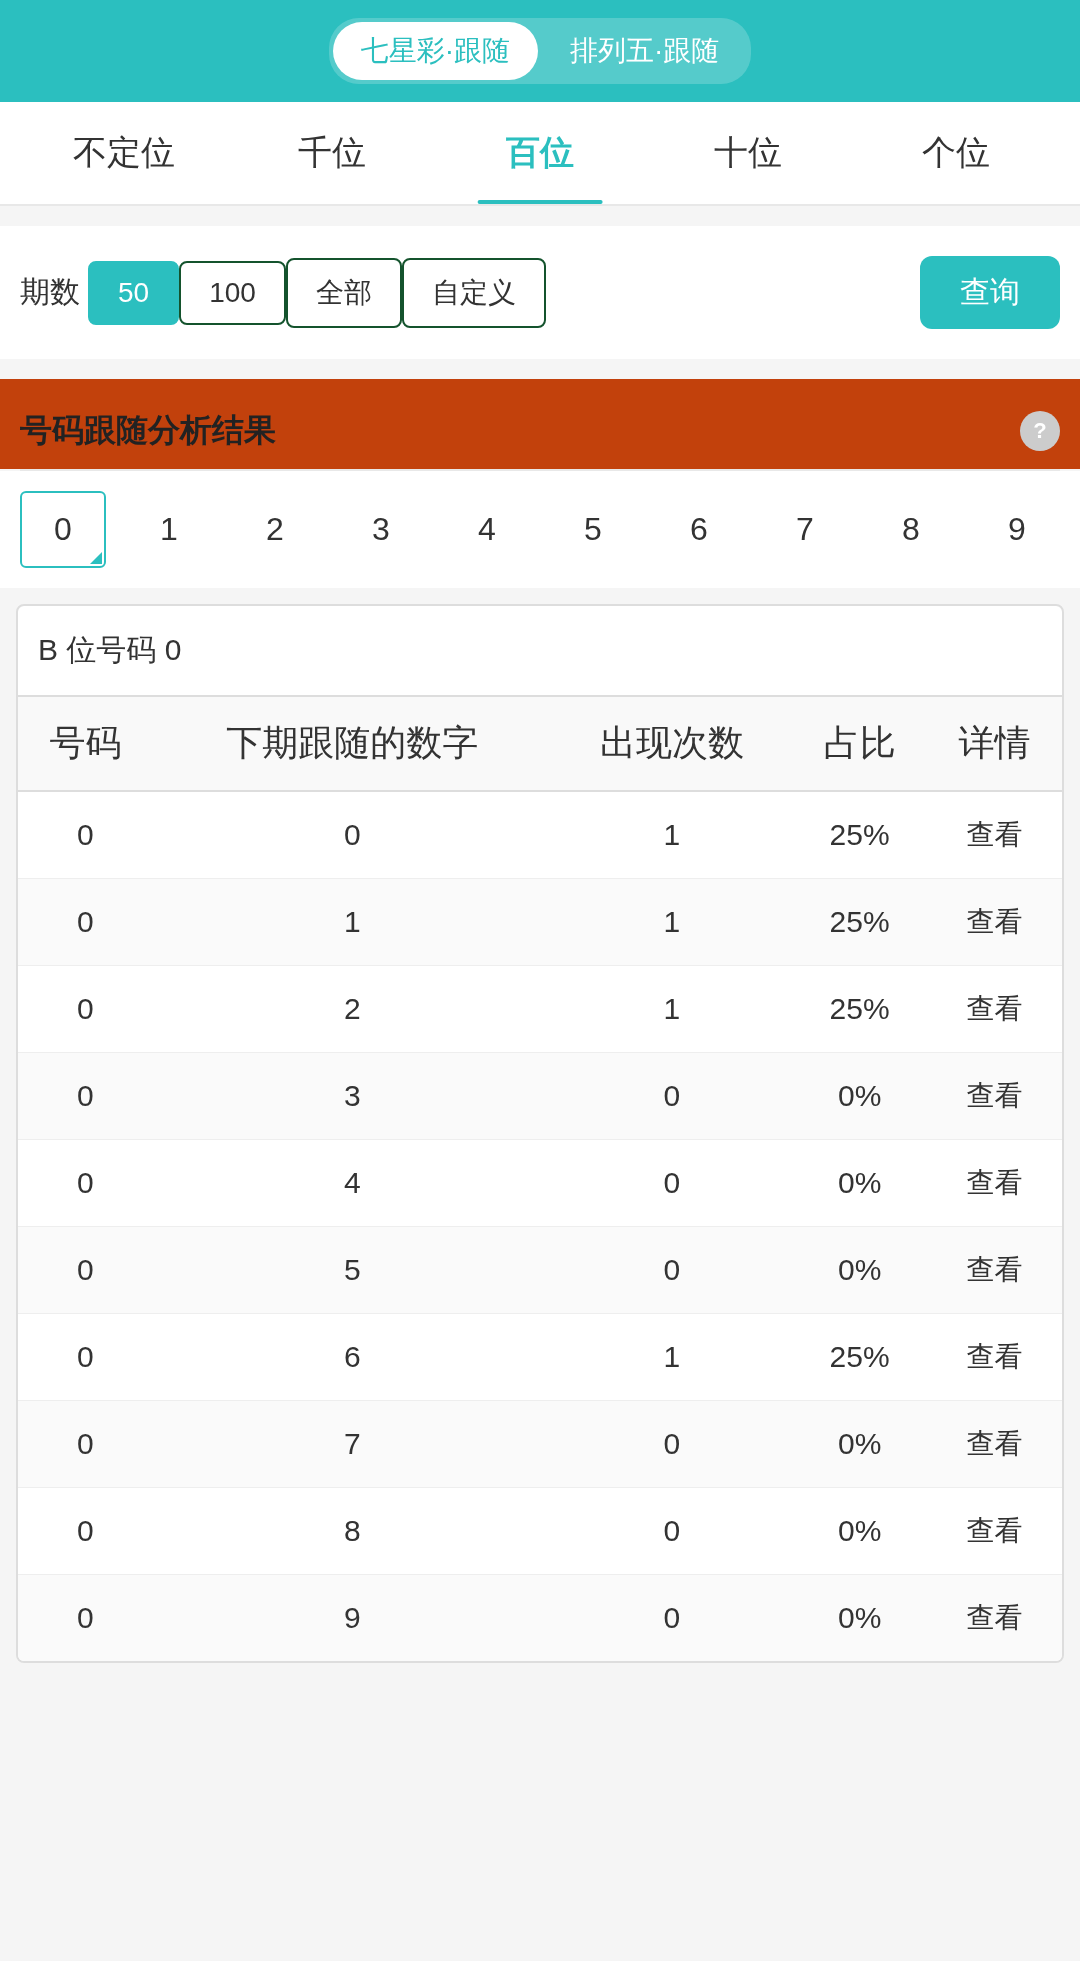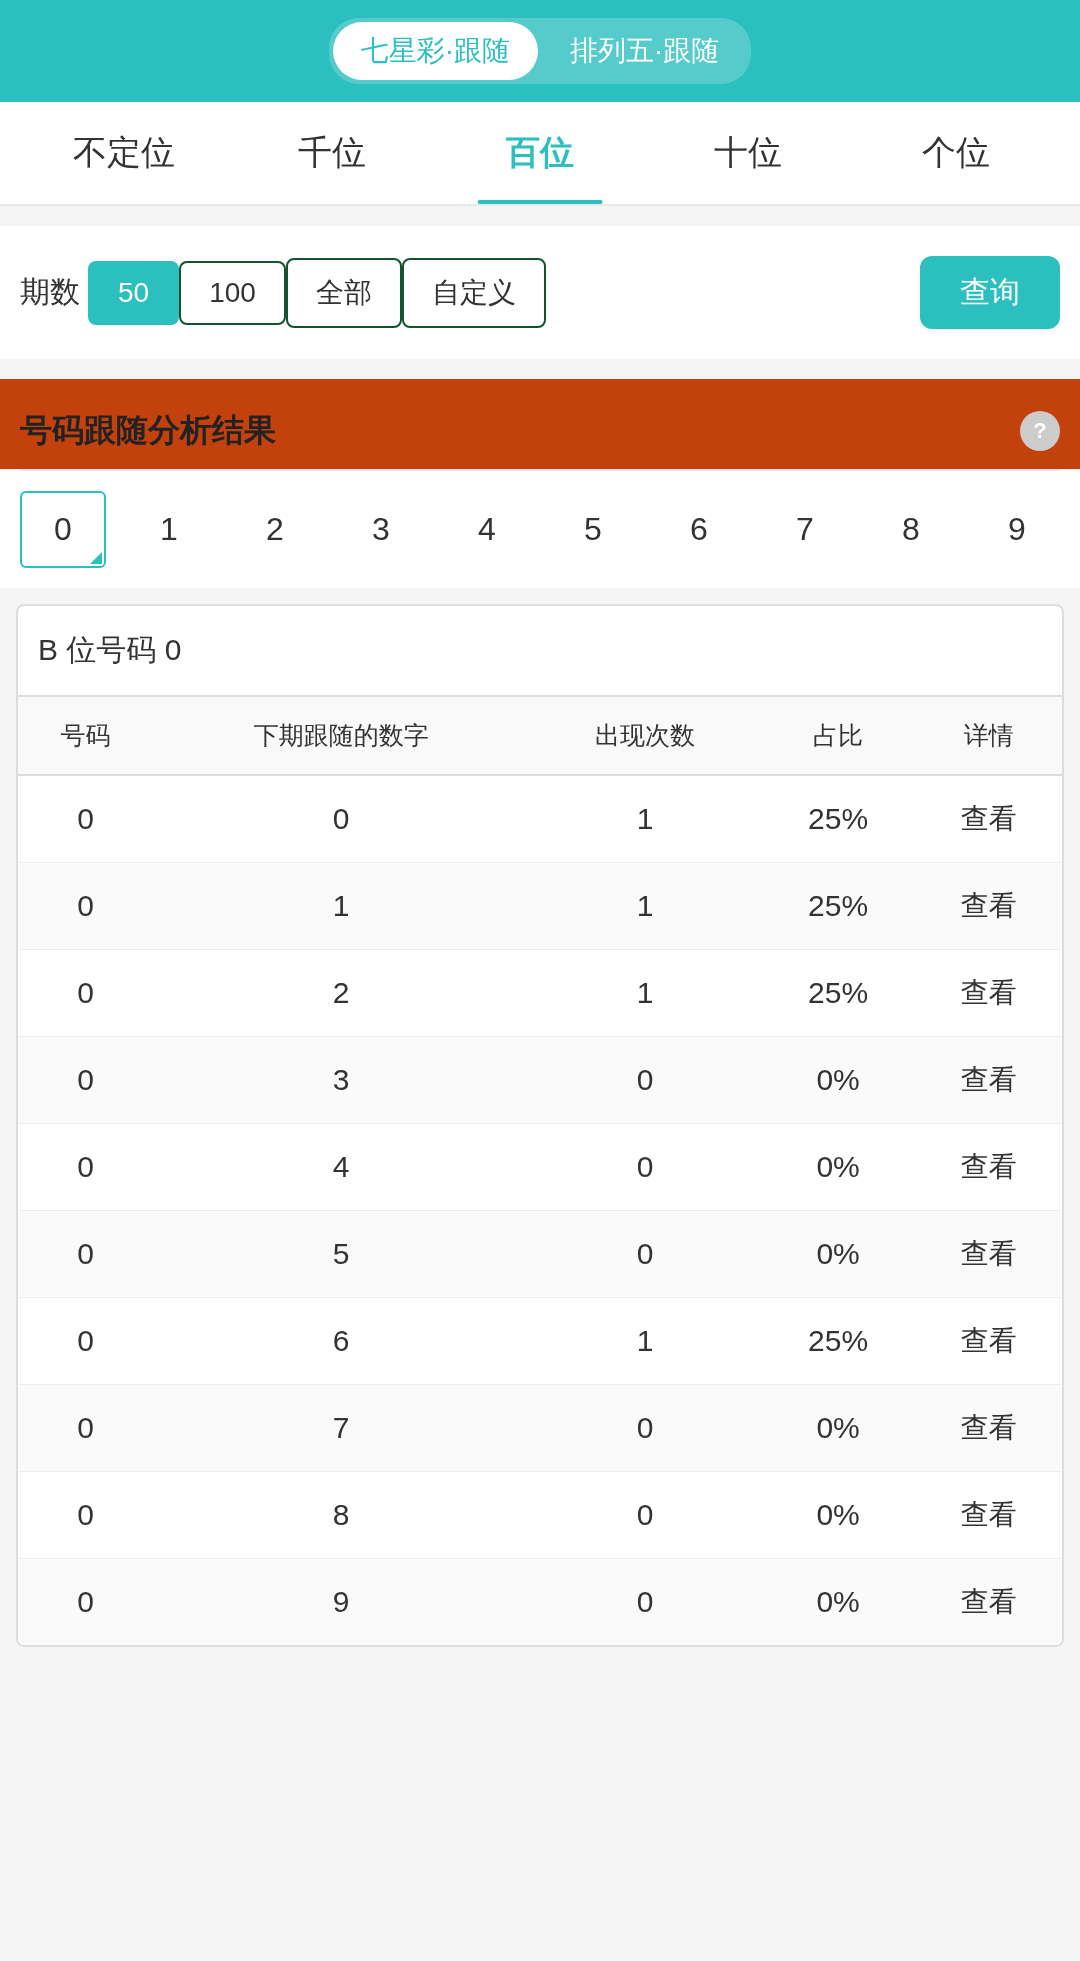--- a/index.html
+++ b/index.html
@@ -227,21 +227,21 @@
       width: 100%;
       border-collapse: collapse;
     }
 
     thead tr {
       background: #f9f9f9;
     }
 
     th {
       padding: 22px 10px;
-      font-size: 25px;
+      font-size: 36px;
       color: #333;
       font-weight: 500;
       text-align: center;
       border-bottom: 2px solid #ddd;
     }
 
     td {
       padding: 24px 10px;
       font-size: 30px;
       color: #333;

